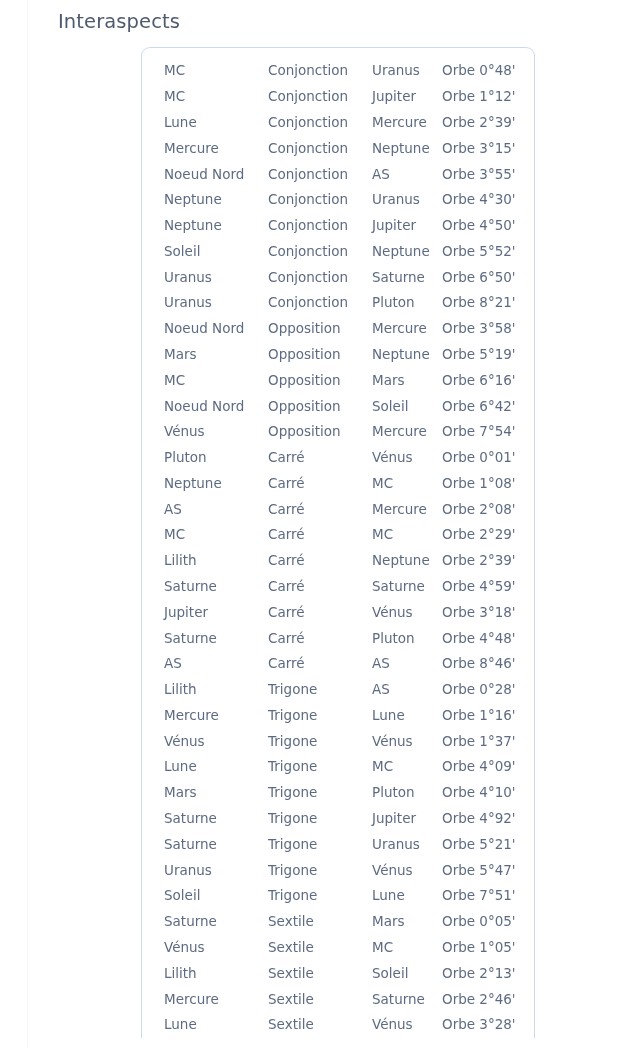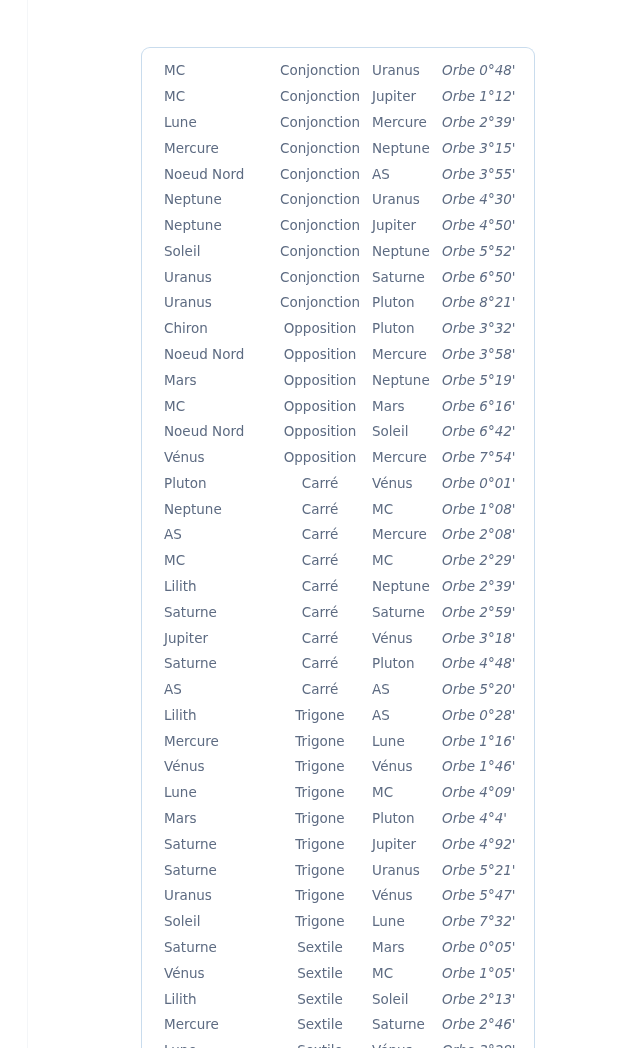--- a/index.html
+++ b/index.html
@@ -66,31 +66,32 @@
     font-size: 13.5px;
     color: #5d6b82;
     line-height: 15px;
     padding: 5.4px 0;
     white-space: nowrap;
     vertical-align: middle;
     border: none;
   }
 
   .col-body1 { width: 104px; padding-left: 22px !important; text-align: left; }
-  .col-aspect { width: 104px; text-align: center; }
+  .col-aspect { width: 104px; }
   .col-body2 { width: 68px; text-align: left; }
-  .col-orb   { width: 96px; text-align: left; padding-left: 2px !important; font-style: italic; }
+  .col-orb   { width: 96px; text-align: left; padding-left: 2px !important; }
 </style>
 </head>
 <body>
 
 <div class="page">
 
   <div class="page-rule"></div>
 
+  <h1 class="page-title">Interaspects</h1>
 
   <div class="aspect-card">
     <table class="aspect-table">
       <tbody id="table-body">
           <tr>
             <td class="col-body1">MC</td>
             <td class="col-aspect">Conjonction</td>
             <td class="col-body2">Uranus</td>
             <td class="col-orb">Orbe 0°48'</td>
           </tr>
@@ -142,26 +143,20 @@
             <td class="col-body2">Saturne</td>
             <td class="col-orb">Orbe 6°50'</td>
           </tr>
           <tr>
             <td class="col-body1">Uranus</td>
             <td class="col-aspect">Conjonction</td>
             <td class="col-body2">Pluton</td>
             <td class="col-orb">Orbe 8°21'</td>
           </tr>
           <tr>
-            <td class="col-body1">Chiron</td>
-            <td class="col-aspect">Opposition</td>
-            <td class="col-body2">Pluton</td>
-            <td class="col-orb">Orbe 3°32'</td>
-          </tr>
-          <tr>
             <td class="col-body1">Noeud Nord</td>
             <td class="col-aspect">Opposition</td>
             <td class="col-body2">Mercure</td>
             <td class="col-orb">Orbe 3°58'</td>
           </tr>
           <tr>
             <td class="col-body1">Mars</td>
             <td class="col-aspect">Opposition</td>
             <td class="col-body2">Neptune</td>
             <td class="col-orb">Orbe 5°19'</td>
@@ -211,69 +206,69 @@
           <tr>
             <td class="col-body1">Lilith</td>
             <td class="col-aspect">Carré</td>
             <td class="col-body2">Neptune</td>
             <td class="col-orb">Orbe 2°39'</td>
           </tr>
           <tr>
             <td class="col-body1">Saturne</td>
             <td class="col-aspect">Carré</td>
             <td class="col-body2">Saturne</td>
-            <td class="col-orb">Orbe 2°59'</td>
+            <td class="col-orb">Orbe 4°59'</td>
           </tr>
           <tr>
             <td class="col-body1">Jupiter</td>
             <td class="col-aspect">Carré</td>
             <td class="col-body2">Vénus</td>
             <td class="col-orb">Orbe 3°18'</td>
           </tr>
           <tr>
             <td class="col-body1">Saturne</td>
             <td class="col-aspect">Carré</td>
             <td class="col-body2">Pluton</td>
             <td class="col-orb">Orbe 4°48'</td>
           </tr>
           <tr>
             <td class="col-body1">AS</td>
             <td class="col-aspect">Carré</td>
             <td class="col-body2">AS</td>
-            <td class="col-orb">Orbe 5°20'</td>
+            <td class="col-orb">Orbe 8°46'</td>
           </tr>
           <tr>
             <td class="col-body1">Lilith</td>
             <td class="col-aspect">Trigone</td>
             <td class="col-body2">AS</td>
             <td class="col-orb">Orbe 0°28'</td>
           </tr>
           <tr>
             <td class="col-body1">Mercure</td>
             <td class="col-aspect">Trigone</td>
             <td class="col-body2">Lune</td>
             <td class="col-orb">Orbe 1°16'</td>
           </tr>
           <tr>
             <td class="col-body1">Vénus</td>
             <td class="col-aspect">Trigone</td>
             <td class="col-body2">Vénus</td>
-            <td class="col-orb">Orbe 1°46'</td>
+            <td class="col-orb">Orbe 1°37'</td>
           </tr>
           <tr>
             <td class="col-body1">Lune</td>
             <td class="col-aspect">Trigone</td>
             <td class="col-body2">MC</td>
             <td class="col-orb">Orbe 4°09'</td>
           </tr>
           <tr>
             <td class="col-body1">Mars</td>
             <td class="col-aspect">Trigone</td>
             <td class="col-body2">Pluton</td>
-            <td class="col-orb">Orbe 4°4'</td>
+            <td class="col-orb">Orbe 4°10'</td>
           </tr>
           <tr>
             <td class="col-body1">Saturne</td>
             <td class="col-aspect">Trigone</td>
             <td class="col-body2">Jupiter</td>
             <td class="col-orb">Orbe 4°92'</td>
           </tr>
           <tr>
             <td class="col-body1">Saturne</td>
             <td class="col-aspect">Trigone</td>
@@ -283,21 +278,21 @@
           <tr>
             <td class="col-body1">Uranus</td>
             <td class="col-aspect">Trigone</td>
             <td class="col-body2">Vénus</td>
             <td class="col-orb">Orbe 5°47'</td>
           </tr>
           <tr>
             <td class="col-body1">Soleil</td>
             <td class="col-aspect">Trigone</td>
             <td class="col-body2">Lune</td>
-            <td class="col-orb">Orbe 7°32'</td>
+            <td class="col-orb">Orbe 7°51'</td>
           </tr>
           <tr>
             <td class="col-body1">Saturne</td>
             <td class="col-aspect">Sextile</td>
             <td class="col-body2">Mars</td>
             <td class="col-orb">Orbe 0°05'</td>
           </tr>
           <tr>
             <td class="col-body1">Vénus</td>
             <td class="col-aspect">Sextile</td>

